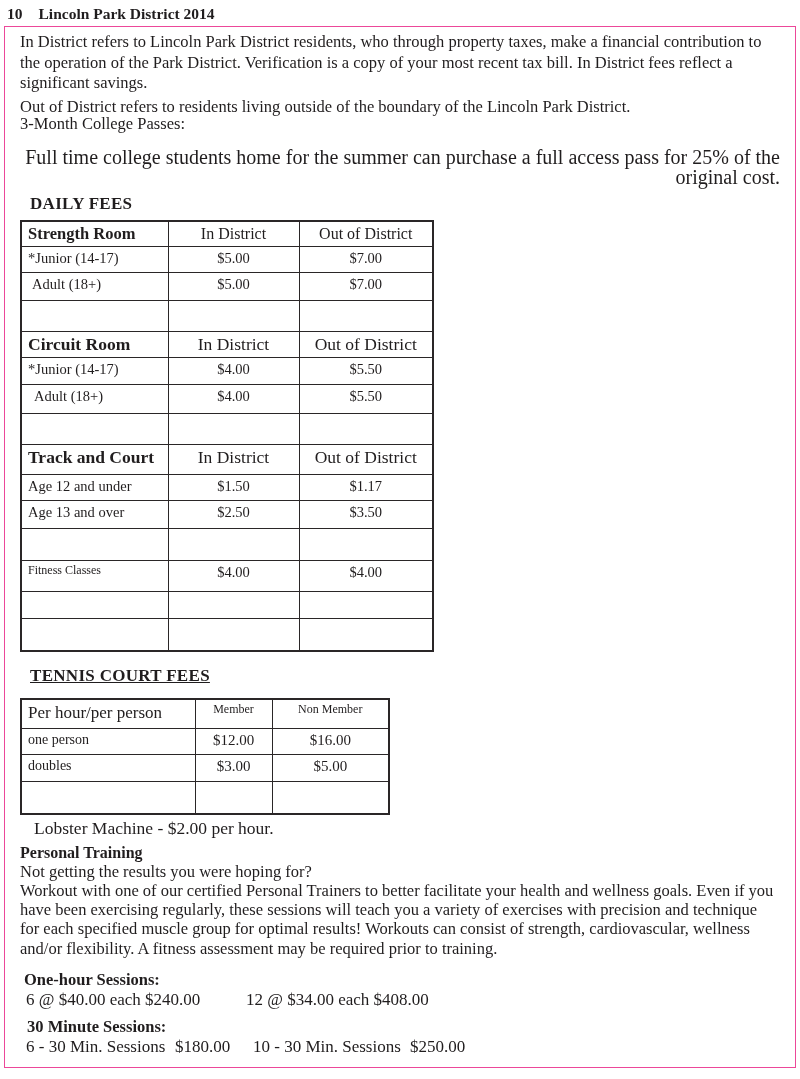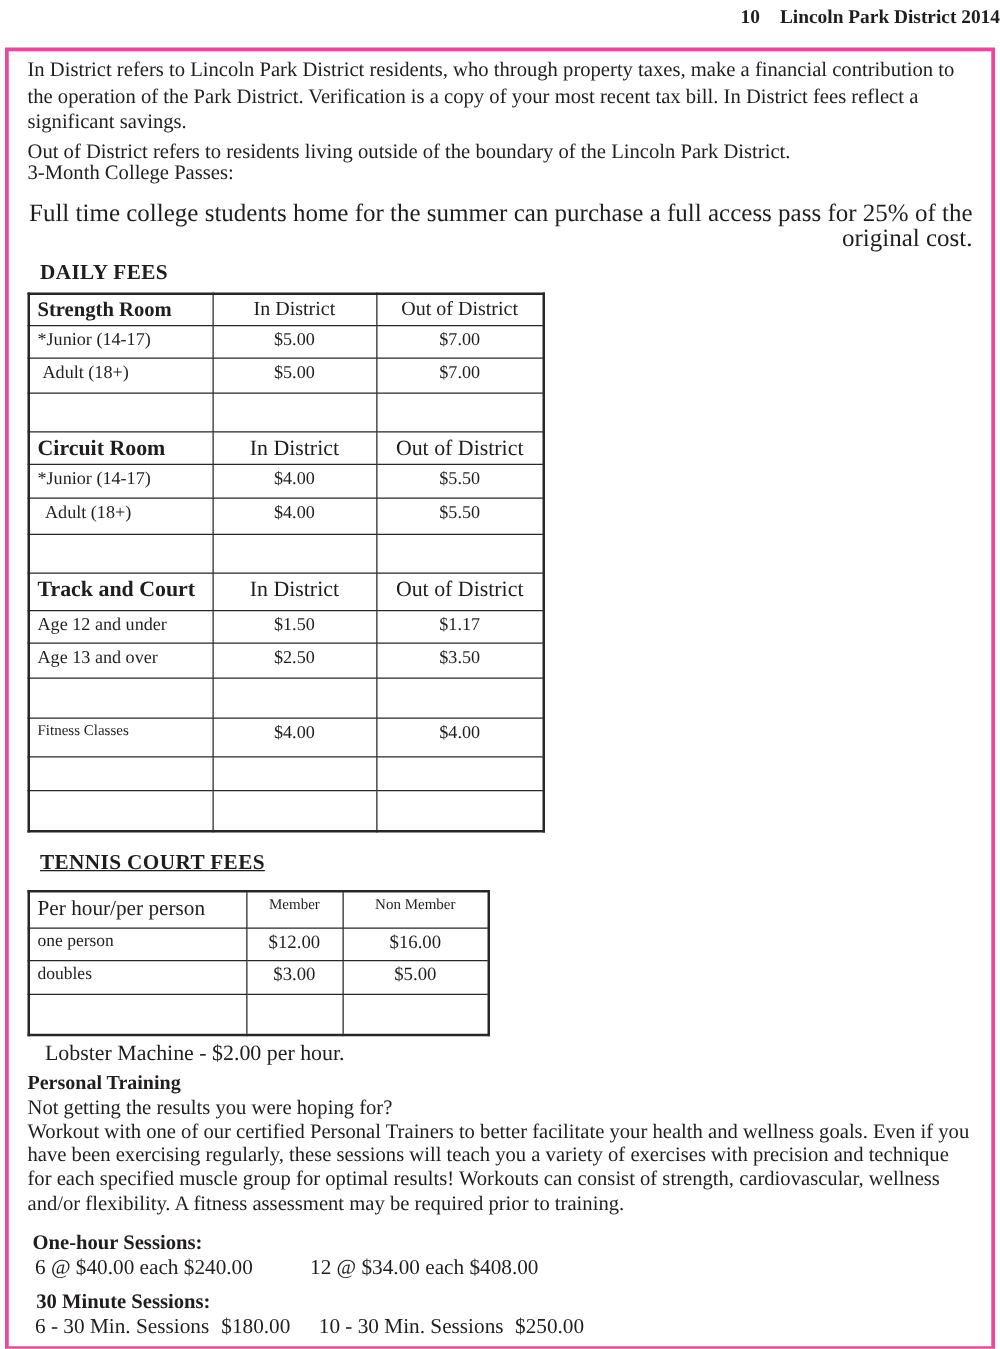--- a/index.html
+++ b/index.html
@@ -11,27 +11,26 @@
     font-family:"Liberation Serif","DejaVu Serif",serif;
     overflow:hidden;
   }
   .page-header {
     height:26px;
     padding:5px 0 0 7px;
     font-weight:bold;
     font-size:15.5px;
     display:flex;
     align-items:flex-start;
-    justify-content:flex-end;
   }
   .page-num { margin-right:16px; }
   .content-box {
-    margin:12px 4px;
+    margin:0 4px;
     height:1042px;
-    border:3px solid #ec4899;
+    border:1px solid #ec4899;
     padding:5px 15px;
     overflow:hidden;
   }
   .p1 { font-size:16.5px; line-height:20.5px; margin-bottom:4px; }
   .p2 { font-size:16.5px; line-height:17.5px; margin-bottom:14px; }
   .p3 { font-size:20px; line-height:20.5px;text-align:right; }
   .daily-heading, .tennis-heading {
     font-size:17px; font-weight:bold; line-height:20px;
     margin:6px 0 6px 10px; letter-spacing:0.3px;
   }

